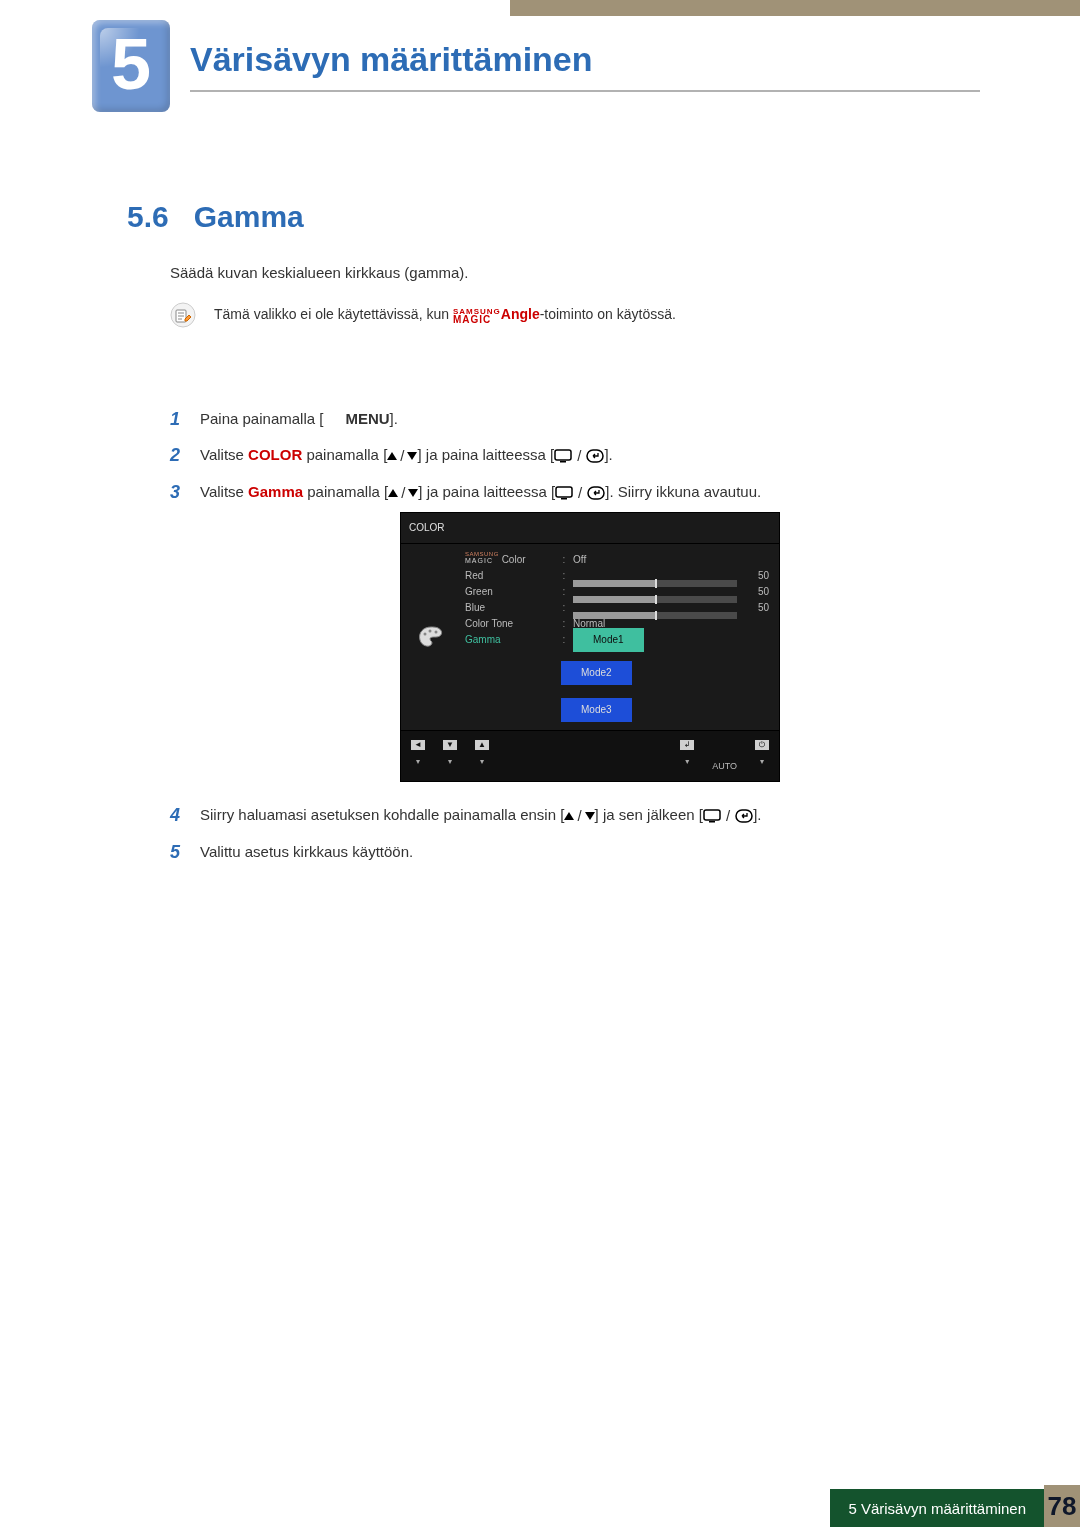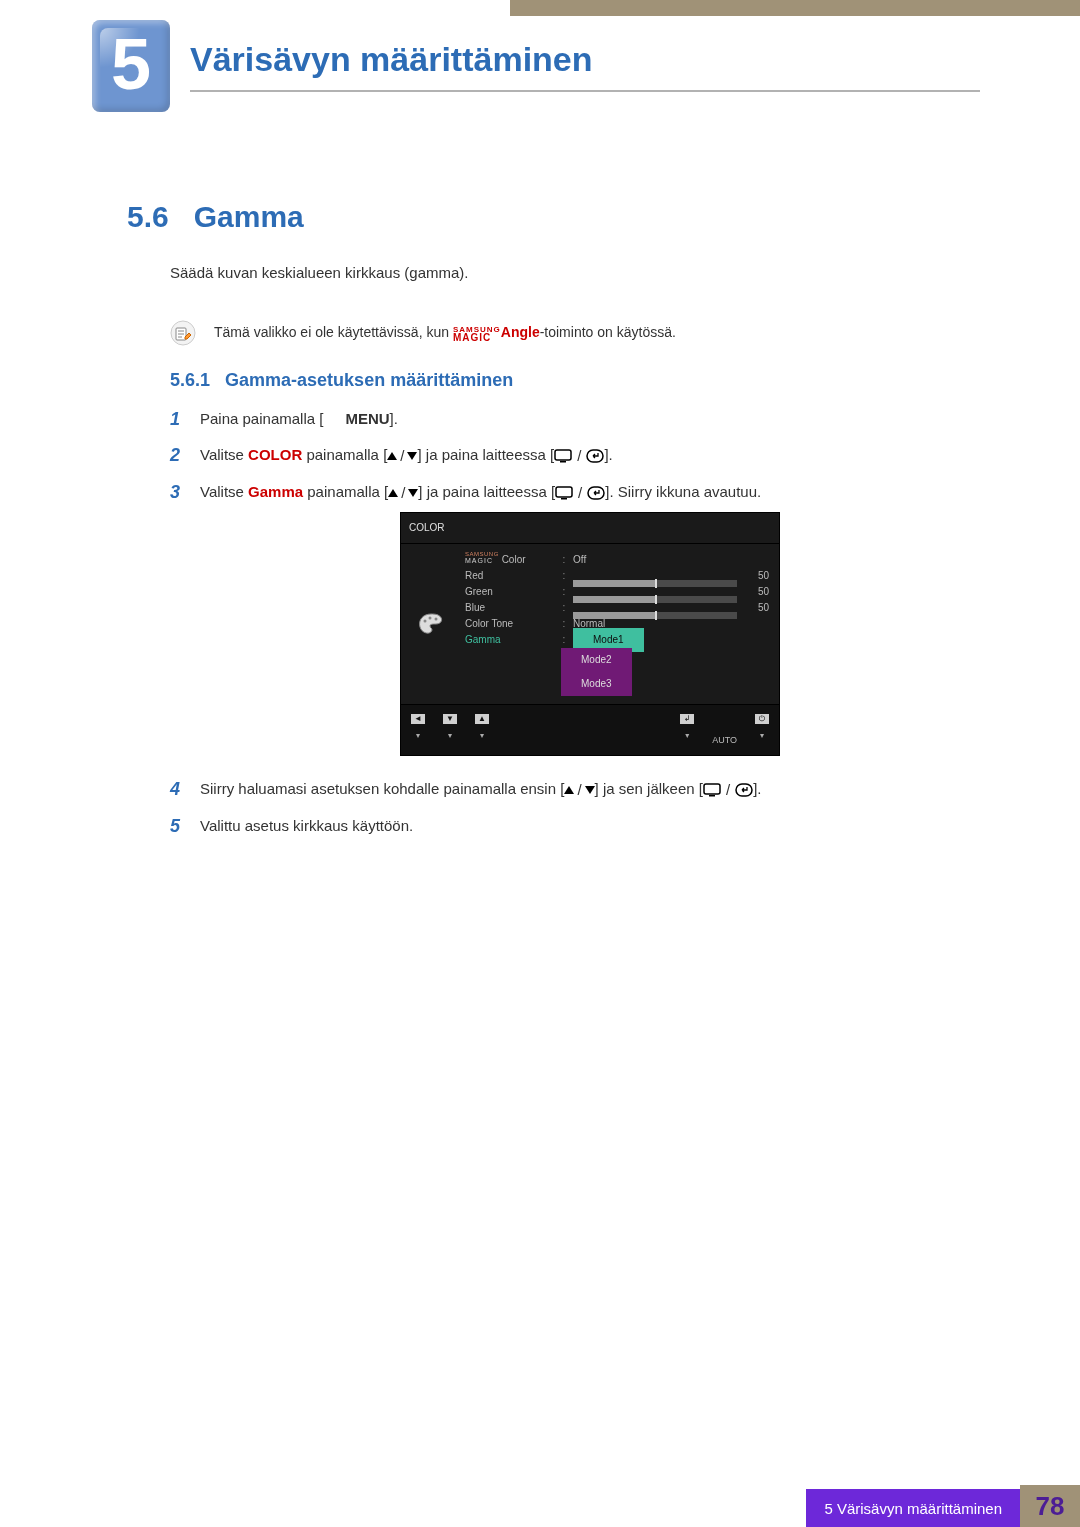--- a/index.html
+++ b/index.html
@@ -80,21 +80,20 @@
     color: #333;
   }
   .note-row {
     position: absolute;
     left: 170px;
     top: 302px;
     font-size: 14px;
     display: flex;
     align-items: center;
     gap: 18px;
-    margin-top: 18px;
   }
   .note-icon {
     width: 26px; height: 26px;
     border-radius: 50%;
     position: relative;
   }
   .note-text { color: #333; }
   .samsung-magic { display: inline-block; vertical-align: middle; }
   .sm-top { font-size: 8px; letter-spacing: 1px; color: #c00; font-weight: bold; display: block; line-height: 7px; }
   .sm-bot { font-size: 10px; letter-spacing: 1px; color: #c00; font-weight: bold; display: block; line-height: 9px; }
@@ -217,21 +216,21 @@
   }
   .osd-num { width: 24px; text-align: right; color: #bcbcbc; font-size: 10px; }
   .osd-modebox {
     background: #3fbf9f;
     color: #0d0d0d;
     padding: 1px 20px;
     font-size: 10px;
     display: inline-block;
     min-width: 60px;
   }
-  .osd-modebox.dim { background: #701a75; color: #ddd; }
+  .osd-modebox.dim { background: #1d4ed8; color: #ddd; margin-top: 13px; }
   .osd-modes { margin-left: 96px; }
   .osd-footer {
     display: flex;
     justify-content: space-between;
     align-items: center;
     padding: 4px 10px;
     border-top: 1px solid #000;
     background: #111;
   }
   .osd-footer-left, .osd-footer-right { display: flex; gap: 18px; align-items: center; }
@@ -251,33 +250,33 @@
   
   .page-footer {
     position: absolute;
     bottom: 0; left: 0; right: 0;
     height: 42px;
     display: flex;
     justify-content: flex-end;
     align-items: stretch;
   }
   .footer-text {
-    background: #6d28d9;
+    background: #14532d;
     color: #fff;
     display: flex;
     align-items: center;
     padding: 8px 18px;
     font-size: 15px;
     height: 38px;
     align-self: flex-end;
   }
   .footer-pagenum {
     background: #a09277;
-    color: #4c1d95;
-    width: 60px;
+    color: #0f172a;
+    width: 36px;
     display: flex;
     align-items: center;
     justify-content: center;
     font-size: 26px;
     font-weight: bold;
   }
 </style>
 </head>
 <body>
 
@@ -308,24 +307,20 @@
     </span>
     <span class="note-text">
       <span>Tämä valikko ei ole käytettävissä, kun </span>
       <span class="samsung-magic">
         <span class="sm-top">SAMSUNG</span>
         <span class="sm-bot">MAGIC</span>
       </span><span class="bold-red">Angle</span><span>-toiminto on käytössä.</span>
     </span>
   </div>
 
-  <div class="subsection-heading">
-    <span>5.6.1</span>&nbsp;&nbsp;
-    <span>Gamma-asetuksen määrittäminen</span>
-  </div>
 
   <div class="steps">
 
     <div class="step">
       <span class="step-num">1</span>
       <span class="step-body">
         <span>Paina painamalla [</span><span class="kbd-menu">MENU</span><span>].</span>
       </span>
     </div>
 

